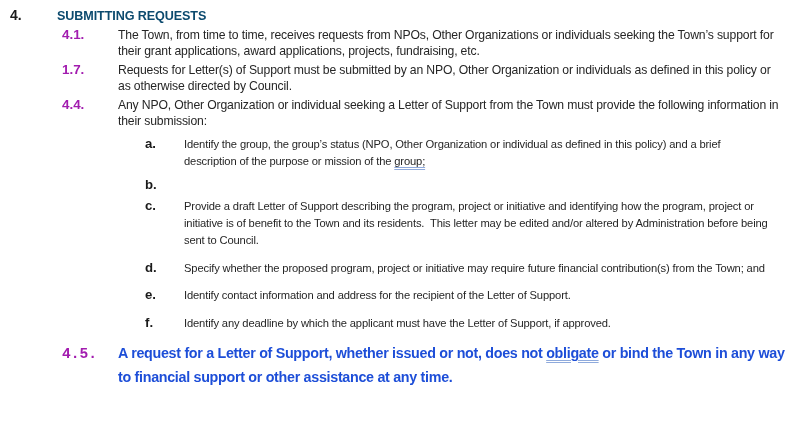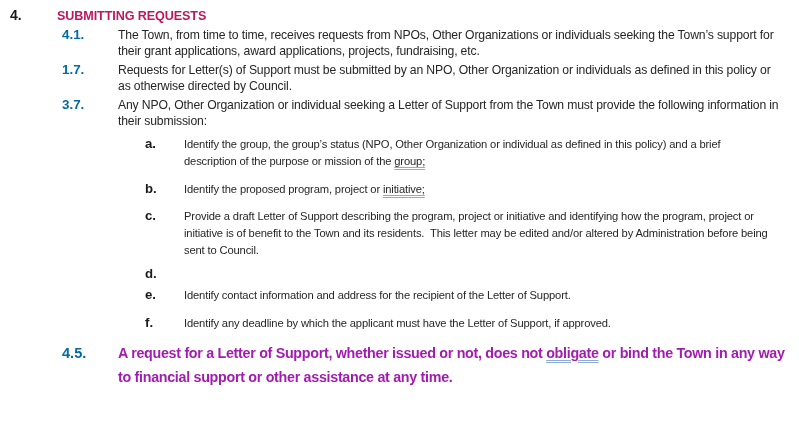--- a/index.html
+++ b/index.html
@@ -28,33 +28,33 @@
     flex: 0 0 47px;
     font-size: 14px;
     font-weight: bold;
     color: #1a1a1a;
   }
   .sec-title {
     margin: 0;
     font-size: 12.6px;
     font-weight: bold;
     letter-spacing: -0.1px;
-    color: #be185d;
+    color: #0c4a6e;
   }
   
   .clause {
     display: flex;
     align-items: baseline;
     margin: 0 0 3px 52px;
   }
   .c-num {
     flex: 0 0 56px;
     font-size: 13.4px;
     font-weight: bold;
-    color: #0369a1;
+    color: #a21caf;
   }
   .c-text {
     margin: 0;
     max-width: 668px;
     font-size: 12.2px;
     letter-spacing: -0.15px;
     line-height: 16px;
     white-space: pre-wrap;
   }
   
@@ -77,28 +77,29 @@
     max-width: 585px;
     font-size: 11.2px;
     letter-spacing: -0.15px;
     line-height: 17px;
     white-space: pre-wrap;
   }
   
   .clause.emphasis { margin-top: 5px; }
   .clause.emphasis .c-num {
     font-size: 14.6px;
+    font-family: Liberation Mono, monospace;
   }
   .clause.emphasis .c-text {
     max-width: 680px;
     font-size: 14.3px;
     font-weight: bold;
     letter-spacing: -0.3px;
     line-height: 24px;
-    color: #a21caf;
+    color: #1d4ed8;
   }
   
   .grammar-underline {
     text-decoration-line: underline;
     text-decoration-style: double;
     text-decoration-color: var(--grammar-underline, #8faadc);
     text-decoration-thickness: 1px;
     text-underline-offset: 2px;
   }
 </style>
@@ -117,39 +118,39 @@
     <p class="c-text"><span>The Town, from time to time, receives requests from NPOs, Other Organizations or individuals seeking the Town’s support for their grant applications, award applications, projects, fundraising, etc.</span></p>
   </div>
 
   <div class="clause">
     <span class="c-num">1.7.</span>
     <p class="c-text"><span>Requests for Letter(s) of Support must be submitted by an NPO, Other Organization or individuals as defined in this policy or as otherwise directed by Council.</span></p>
   </div>
 
 
   <div class="clause">
-    <span class="c-num">3.7.</span>
+    <span class="c-num">4.4.</span>
     <p class="c-text"><span>Any NPO, Other Organization or individual seeking a Letter of Support from the Town must provide the following information in their submission:</span></p>
   </div>
 
   <div class="subclauses">
     <div class="subclause">
       <span class="s-letter">a.</span>
       <p class="s-text"><span>Identify the group, the group’s status (NPO, Other Organization or individual as defined in this policy) and a brief description of the purpose or mission of the </span><span class="grammar-underline">group;</span></p>
     </div>
     <div class="subclause">
       <span class="s-letter">b.</span>
-      <p class="s-text"><span>Identify the proposed program, project or </span><span class="grammar-underline">initiative;</span></p>
     </div>
     <div class="subclause">
       <span class="s-letter">c.</span>
       <p class="s-text"><span>Provide a draft Letter of Support describing the program, project or initiative and identifying how the program, project or initiative is of benefit to the Town and its residents.  This letter may be edited and/or altered by Administration before being sent to Council.</span></p>
     </div>
     <div class="subclause">
       <span class="s-letter">d.</span>
+      <p class="s-text"><span>Specify whether the proposed program, project or initiative may require future financial contribution(s) from the Town; and</span></p>
     </div>
     <div class="subclause">
       <span class="s-letter">e.</span>
       <p class="s-text"><span>Identify contact information and address for the recipient of the Letter of Support.</span></p>
     </div>
     <div class="subclause">
       <span class="s-letter">f.</span>
       <p class="s-text"><span>Identify any deadline by which the applicant must have the Letter of Support, if approved.</span></p>
     </div>
   </div>

